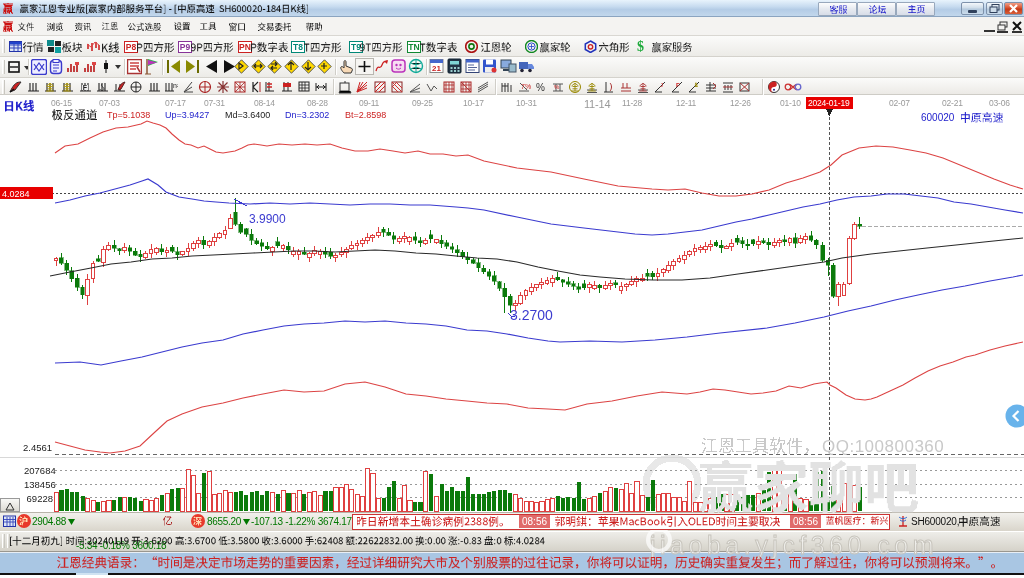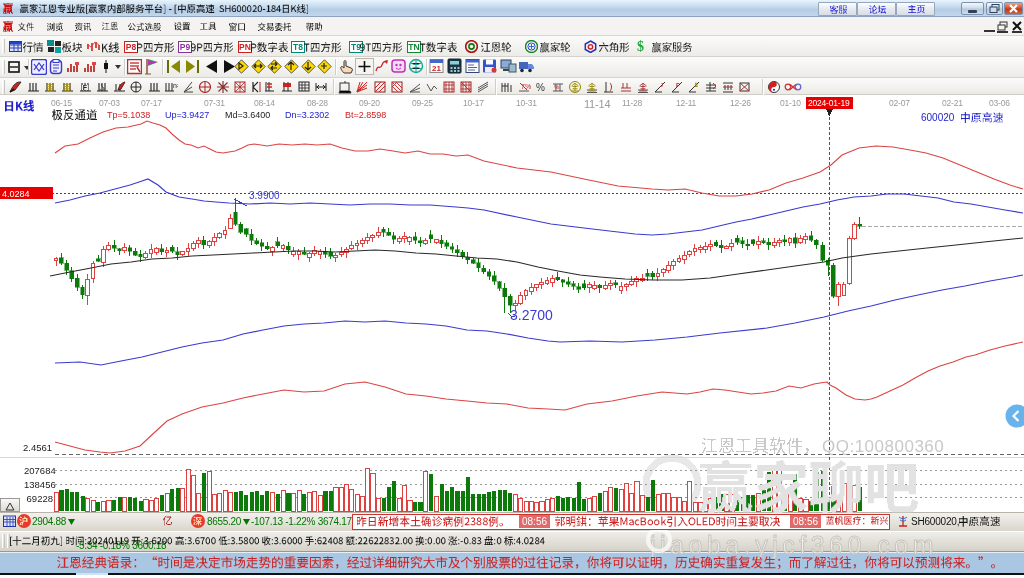--- a/index.html
+++ b/index.html
@@ -986,40 +986,40 @@
     <rect x="0" y="187" width="53" height="12" fill="#e80000"></rect>
     <rect x="806" y="96.5" width="47" height="12" fill="#e80000"></rect>
   </svg>
 <div class="abs" style="left:107px;top:110px;font-size:9px;color:#cc2222">Tp=5.1038</div>
 <div class="abs" style="left:165px;top:110px;font-size:9px;color:#2222cc">Up=3.9427</div>
 <div class="abs" style="left:225px;top:110px;font-size:9px;color:#222">Md=3.6400</div>
 <div class="abs" style="left:285px;top:110px;font-size:9px;color:#2222cc">Dn=3.2302</div>
 <div class="abs" style="left:345px;top:110px;font-size:9px;color:#cc2222">Bt=2.8598</div>
 <div class="abs" style="left:51px;top:98px;font-size:8.5px;color:#999;letter-spacing:-0.2px">06-15</div>
 <div class="abs" style="left:99px;top:98px;font-size:8.5px;color:#999;letter-spacing:-0.2px">07-03</div>
-<div class="abs" style="left:141px;top:98px;font-size:8.5px;color:#999;letter-spacing:-0.2px">07-17</div>
+<div class="abs" style="left:165px;top:98px;font-size:8.5px;color:#999;letter-spacing:-0.2px">07-17</div>
 <div class="abs" style="left:204px;top:98px;font-size:8.5px;color:#999;letter-spacing:-0.2px">07-31</div>
 <div class="abs" style="left:254px;top:98px;font-size:8.5px;color:#999;letter-spacing:-0.2px">08-14</div>
 <div class="abs" style="left:307px;top:98px;font-size:8.5px;color:#999;letter-spacing:-0.2px">08-28</div>
-<div class="abs" style="left:359px;top:98px;font-size:8.5px;color:#999;letter-spacing:-0.2px">09-20</div>
+<div class="abs" style="left:359px;top:98px;font-size:8.5px;color:#999;letter-spacing:-0.2px">09-11</div>
 <div class="abs" style="left:412px;top:98px;font-size:8.5px;color:#999;letter-spacing:-0.2px">09-25</div>
 <div class="abs" style="left:463px;top:98px;font-size:8.5px;color:#999;letter-spacing:-0.2px">10-17</div>
 <div class="abs" style="left:516px;top:98px;font-size:8.5px;color:#999;letter-spacing:-0.2px">10-31</div>
 <div class="abs" style="left:584px;top:98px;font-size:11px;color:#999;letter-spacing:-0.2px">11-14</div>
 <div class="abs" style="left:622px;top:98px;font-size:8.5px;color:#999;letter-spacing:-0.2px">11-28</div>
 <div class="abs" style="left:676px;top:98px;font-size:8.5px;color:#999;letter-spacing:-0.2px">12-11</div>
 <div class="abs" style="left:730px;top:98px;font-size:8.5px;color:#999;letter-spacing:-0.2px">12-26</div>
 <div class="abs" style="left:780px;top:98px;font-size:8.5px;color:#999;letter-spacing:-0.2px">01-10</div>
 <div class="abs" style="left:889px;top:98px;font-size:8.5px;color:#999;letter-spacing:-0.2px">02-07</div>
 <div class="abs" style="left:942px;top:98px;font-size:8.5px;color:#999;letter-spacing:-0.2px">02-21</div>
 <div class="abs" style="left:989px;top:98px;font-size:8.5px;color:#999;letter-spacing:-0.2px">03-06</div>
 <div class="abs" style="left:808px;top:98px;font-size:8.5px;color:#fff;letter-spacing:-0.2px">2024-01-19</div>
 <div class="abs" style="left:2px;top:188.5px;font-size:9px;color:#fff">4.0284</div>
 <div class="abs" style="left:921px;top:112px;font-size:10px;color:#2222cc">600020</div>
-<div class="abs" style="left:249px;top:190px;font-size:10px;color:#3b3bcf">3.9900</div>
+<div class="abs" style="left:249px;top:212px;font-size:12px;color:#3b3bcf">3.9900</div>
 <div class="abs" style="left:510px;top:307px;font-size:14px;color:#3b3bcf">3.2700</div>
 <div class="abs" style="left:23px;top:442px;font-size:9.5px;color:#222">2.4561</div>
 <div class="abs" style="left:24px;top:465px;width:29px;font-size:9.5px;color:#222;text-align:right">207684</div>
 <div class="abs" style="left:24px;top:479px;width:29px;font-size:9.5px;color:#222;text-align:right">138456</div>
 <div class="abs" style="left:24px;top:493px;width:29px;font-size:9.5px;color:#222;text-align:right">69228</div>
 <div class="abs" style="left:822px;top:437px;font-size:17px;color:#c9c9c9;font-weight:normal;letter-spacing:0.5px">QQ:100800360</div>
 <div class="abs" style="left:650px;top:531px;font-size:25px;color:rgba(255,255,255,0.5);-webkit-text-stroke:1px #c7c4bc;font-weight:normal;letter-spacing:4.5px">jiaoba.yjcf360.com</div>
 <svg class="abs" style="left:644px;top:527px" width="30" height="26">
     <circle cx="15" cy="13" r="11" fill="none" stroke="rgba(255,255,255,0.7)" stroke-width="4"></circle>
   </svg>

